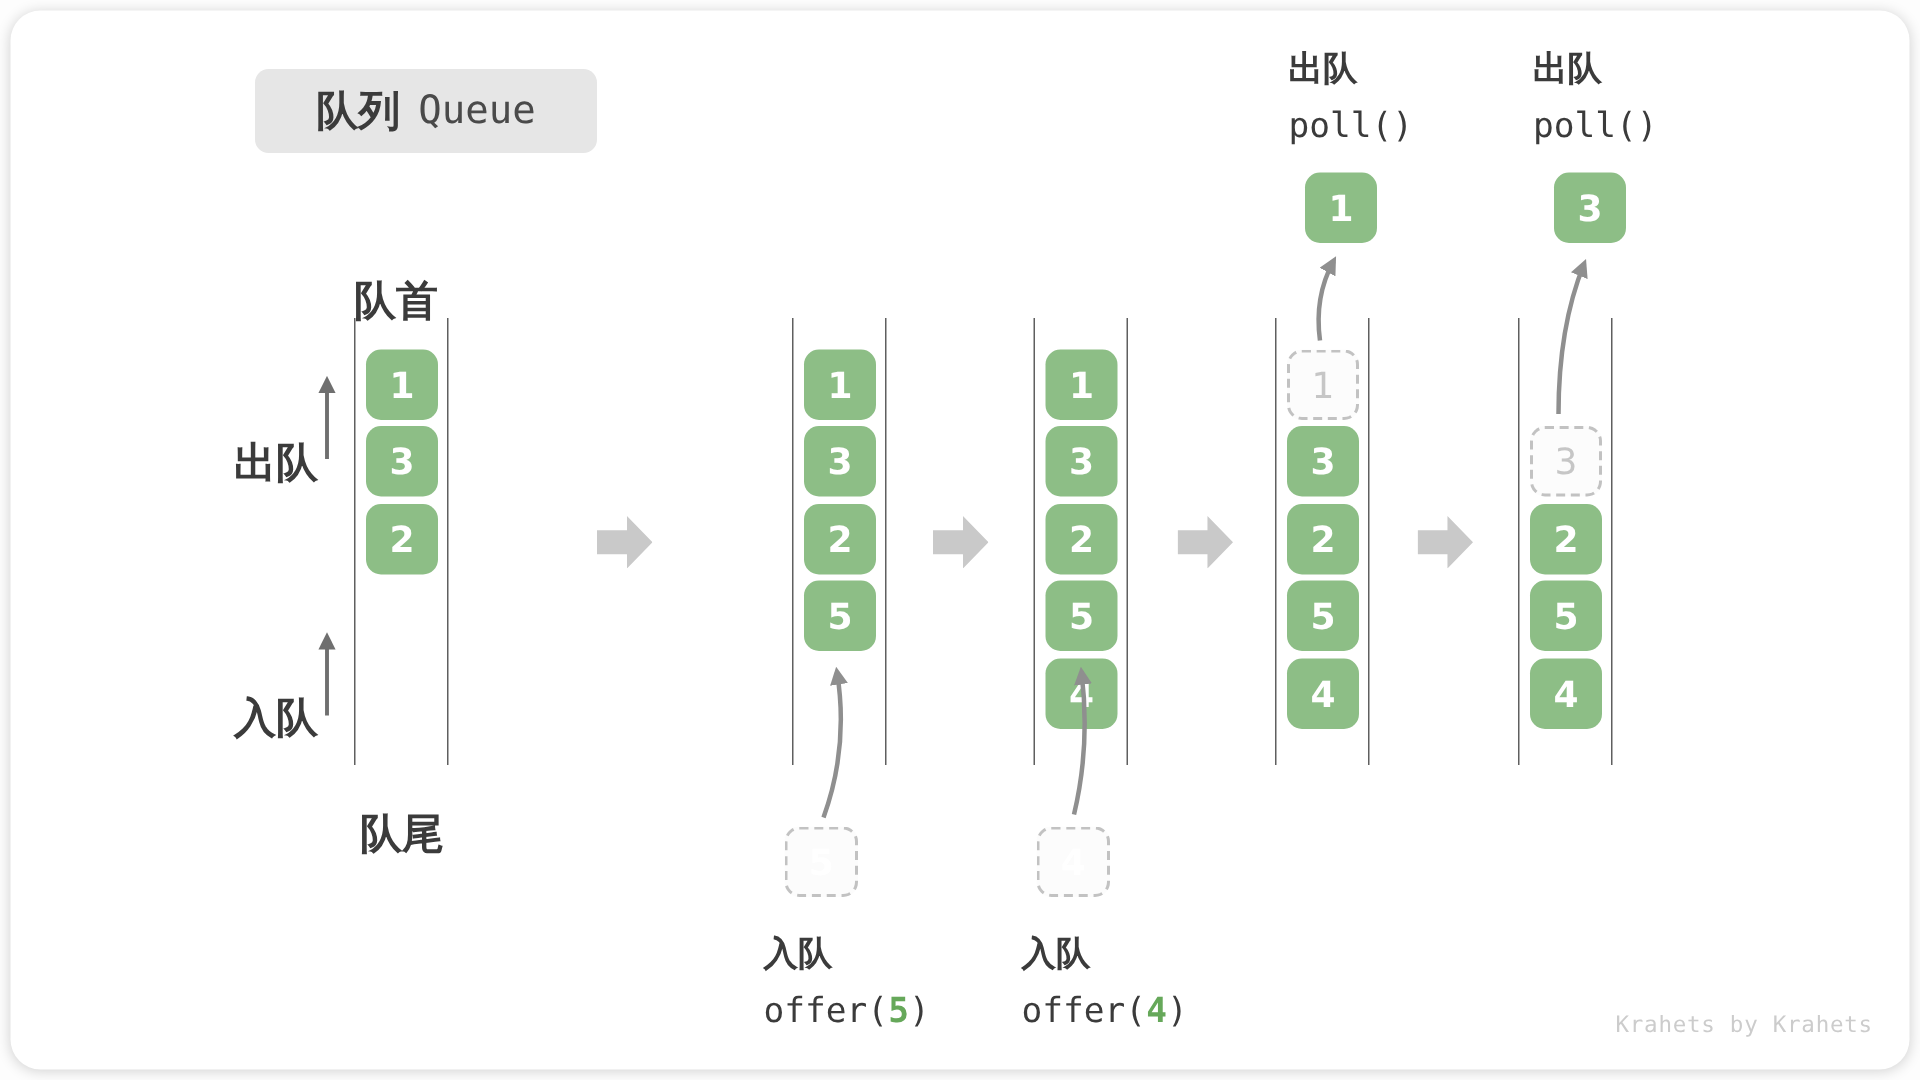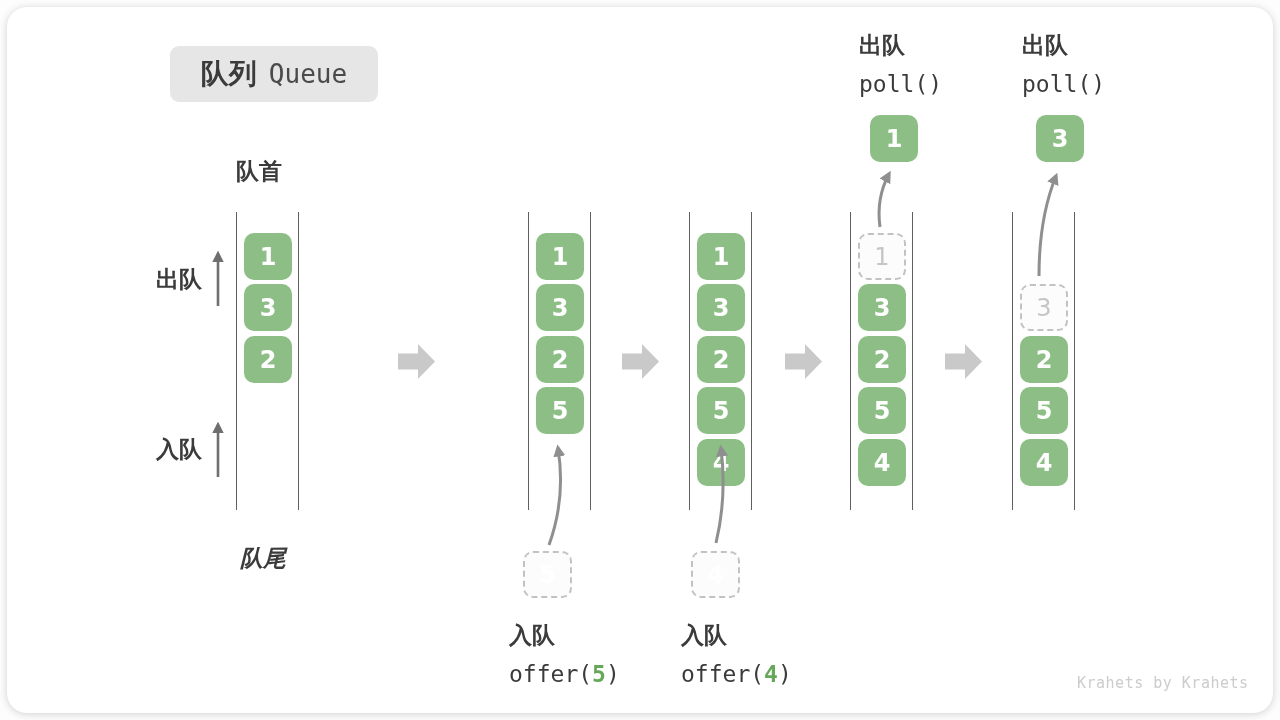--- a/index.html
+++ b/index.html
@@ -8,29 +8,29 @@
     position: relative; width: 1280px; height: 720px;
     font-family: "DejaVu Sans", "Liberation Sans", sans-serif;
   }
   .card {
     position: absolute; inset: 7px; background: #ffffff;
     border-radius: 20px; box-shadow: 0 1px 9px rgba(0,0,0,0.18);
   }
 
   
   .badge {
-    position: absolute; left: 170px; top: 46px; width: 208px; height: 56px;
+    position: absolute; left: 170px; top: 46px; width: 228px; height: 56px;
     background: var(--badge-bg); border-radius: 9px;
     display: flex; align-items: center; justify-content: center; gap: 12px;
   }
   .badge-zh { font-size: 28px; font-weight: 700; color: var(--text-dark); }
   .badge-en { font-size: 26px; color: #4a4a4a; font-family: "DejaVu Sans Mono", "Liberation Mono", monospace; }
 
   
-  .zh { position: absolute; font-size: 23px; font-weight: 700; color: var(--text-dark); white-space: nowrap; }
+  .zh { position: absolute; font-size: 28px; font-weight: 700; color: var(--text-dark); white-space: nowrap; margin-top: 26px; }
 
   
   .col {
     position: absolute; top: 212px; height: 298px; width: 63px;
     border-left: 1.6px solid var(--line); border-right: 1.6px solid var(--line);
   }
   .col-0 { left: 236px; } .col-1 { left: 528px; } .col-2 { left: 689px; }
   .col-3 { left: 850px; } .col-4 { left: 1012px; }
 
   .cell {
@@ -97,21 +97,21 @@
 
 <div id="stage">
   <div class="card"></div>
 
   <div class="badge">
     <span class="badge-zh">队列</span>
     <span class="badge-en">Queue</span>
   </div>
 
   <div class="zh" style="left:236px; top:156px;">队首</div>
-  <div class="zh" style="left:240px; top:543px;font-style:italic;">队尾</div>
+  <div class="zh" style="left:240px; top:511px;">队尾</div>
 
   <div class="zh" style="left:156px; top:264px;">出队</div>
   <div class="zh" style="left:156px; top:434px;">入队</div>
 
   <div class="col col-0">
     <div class="cell slot-0">1</div>
     <div class="cell slot-1">3</div>
     <div class="cell slot-2">2</div>
   </div>
 

